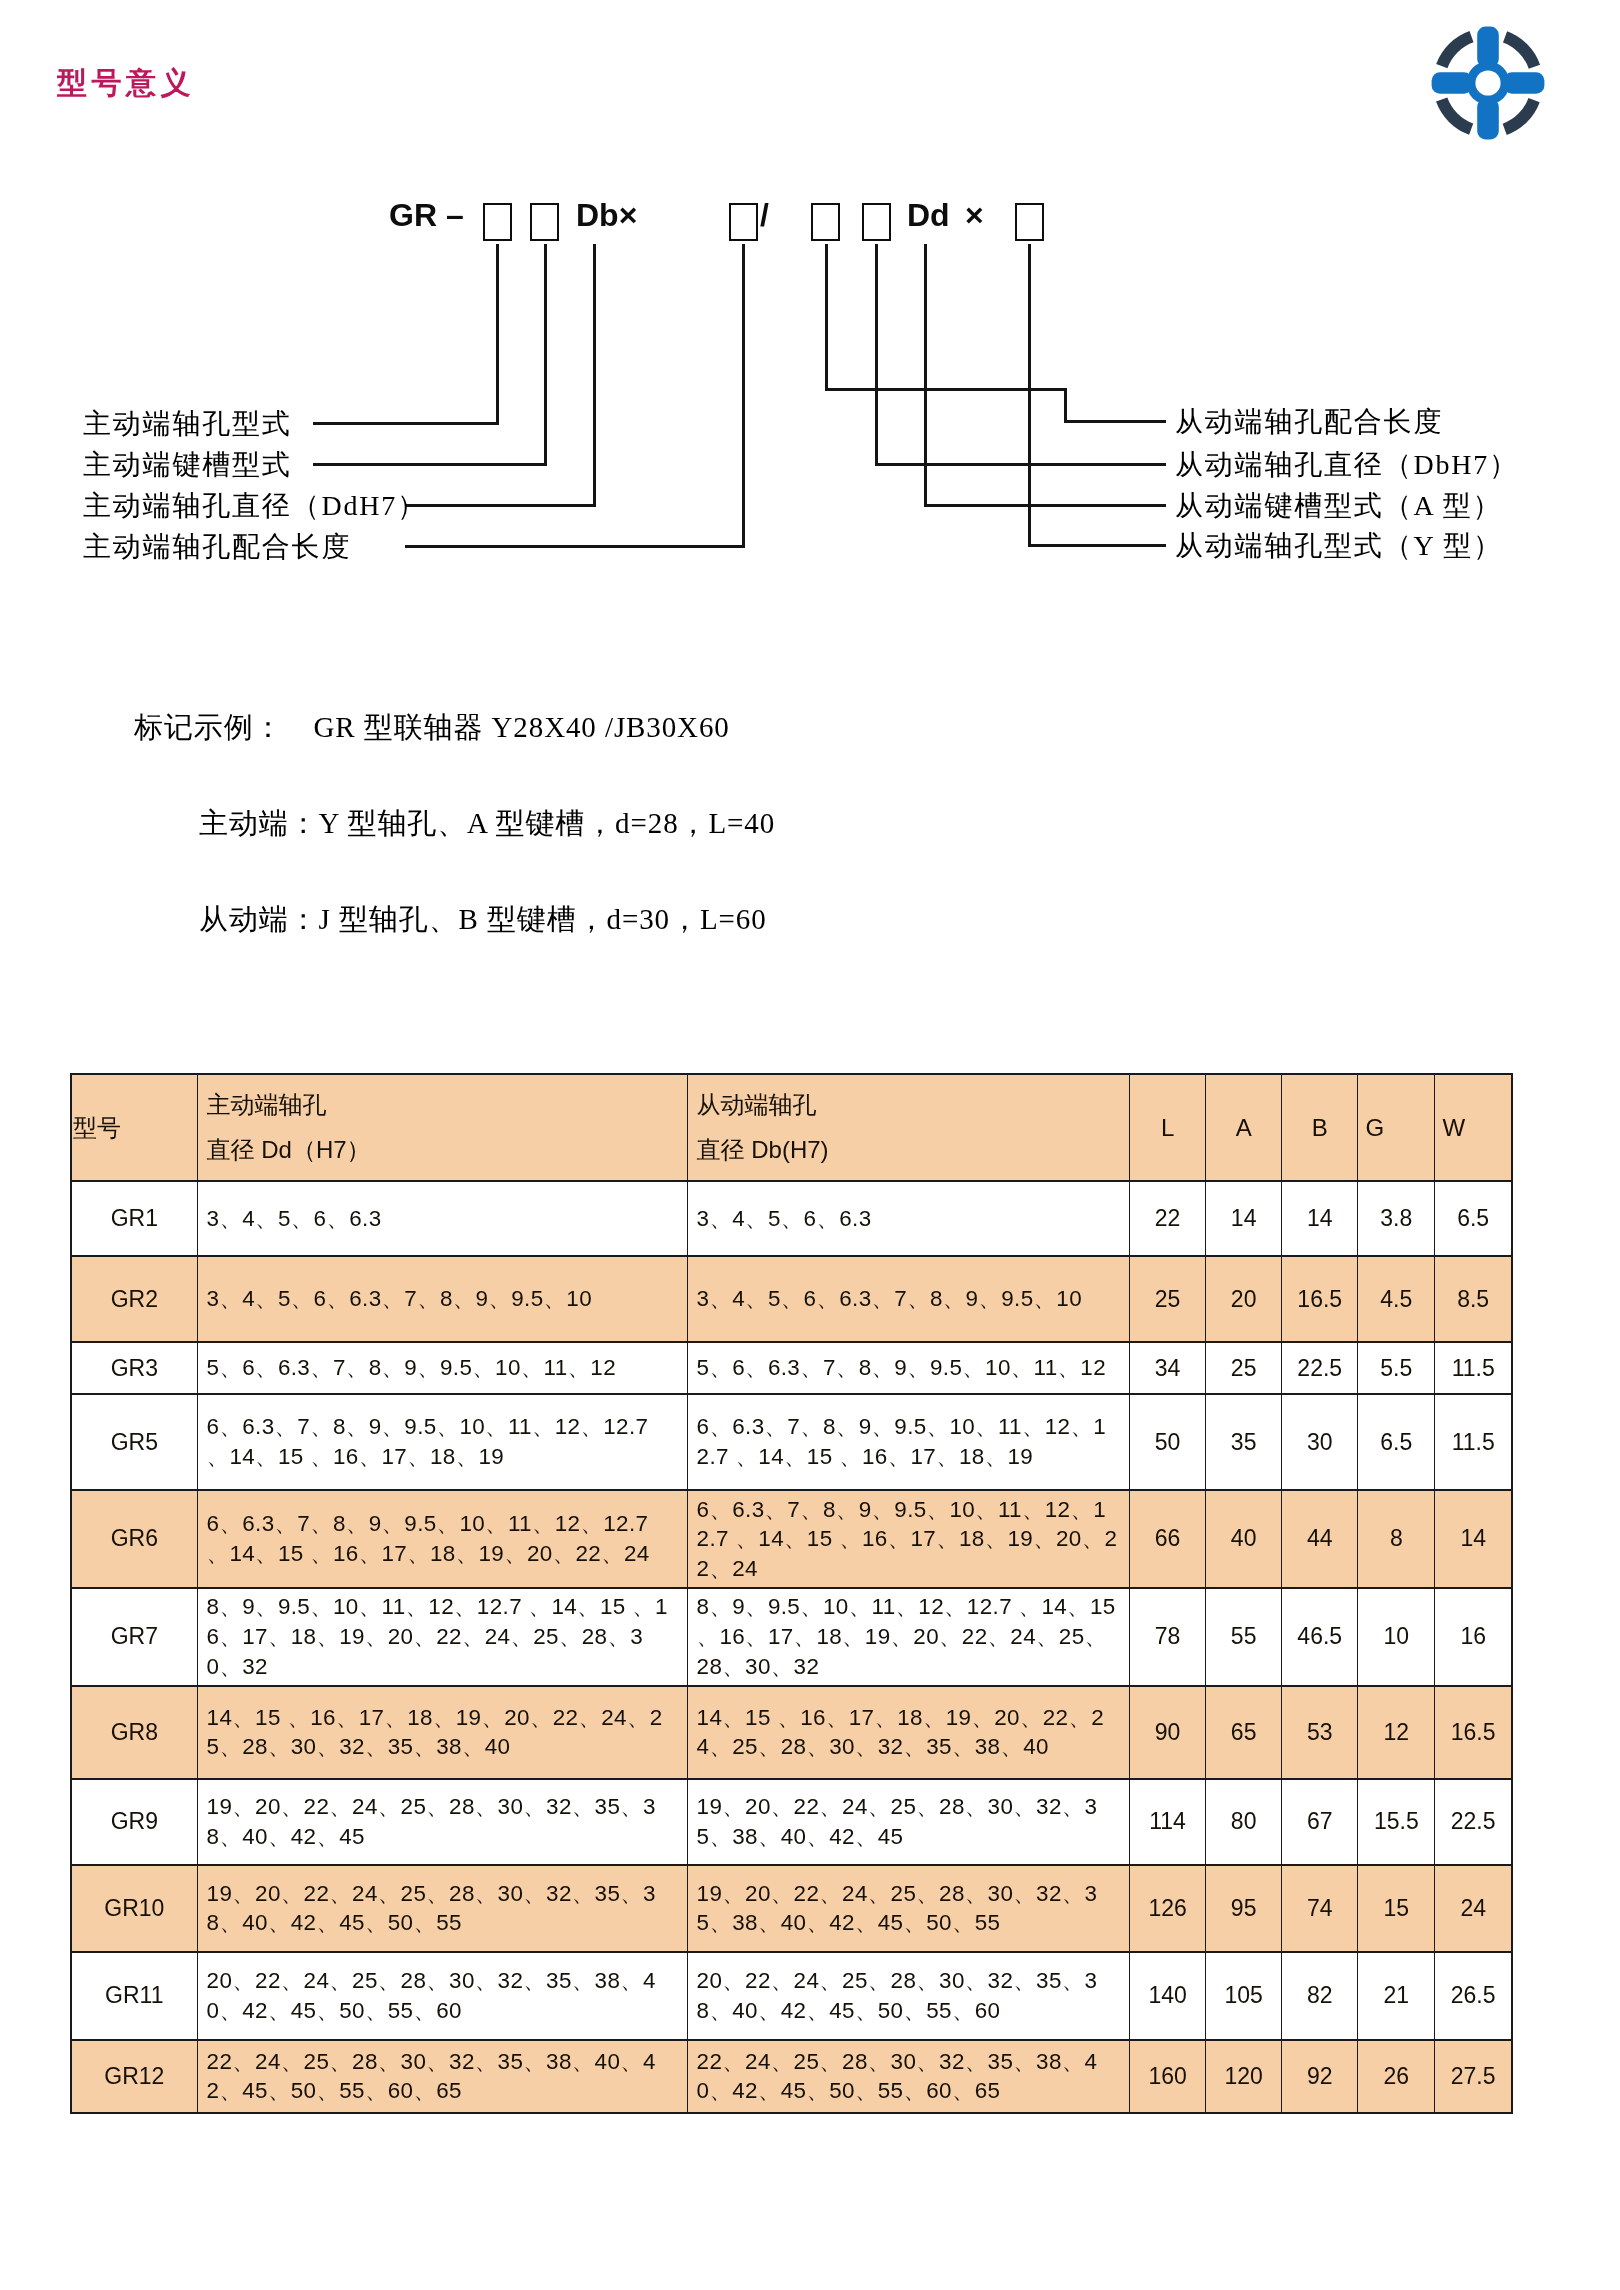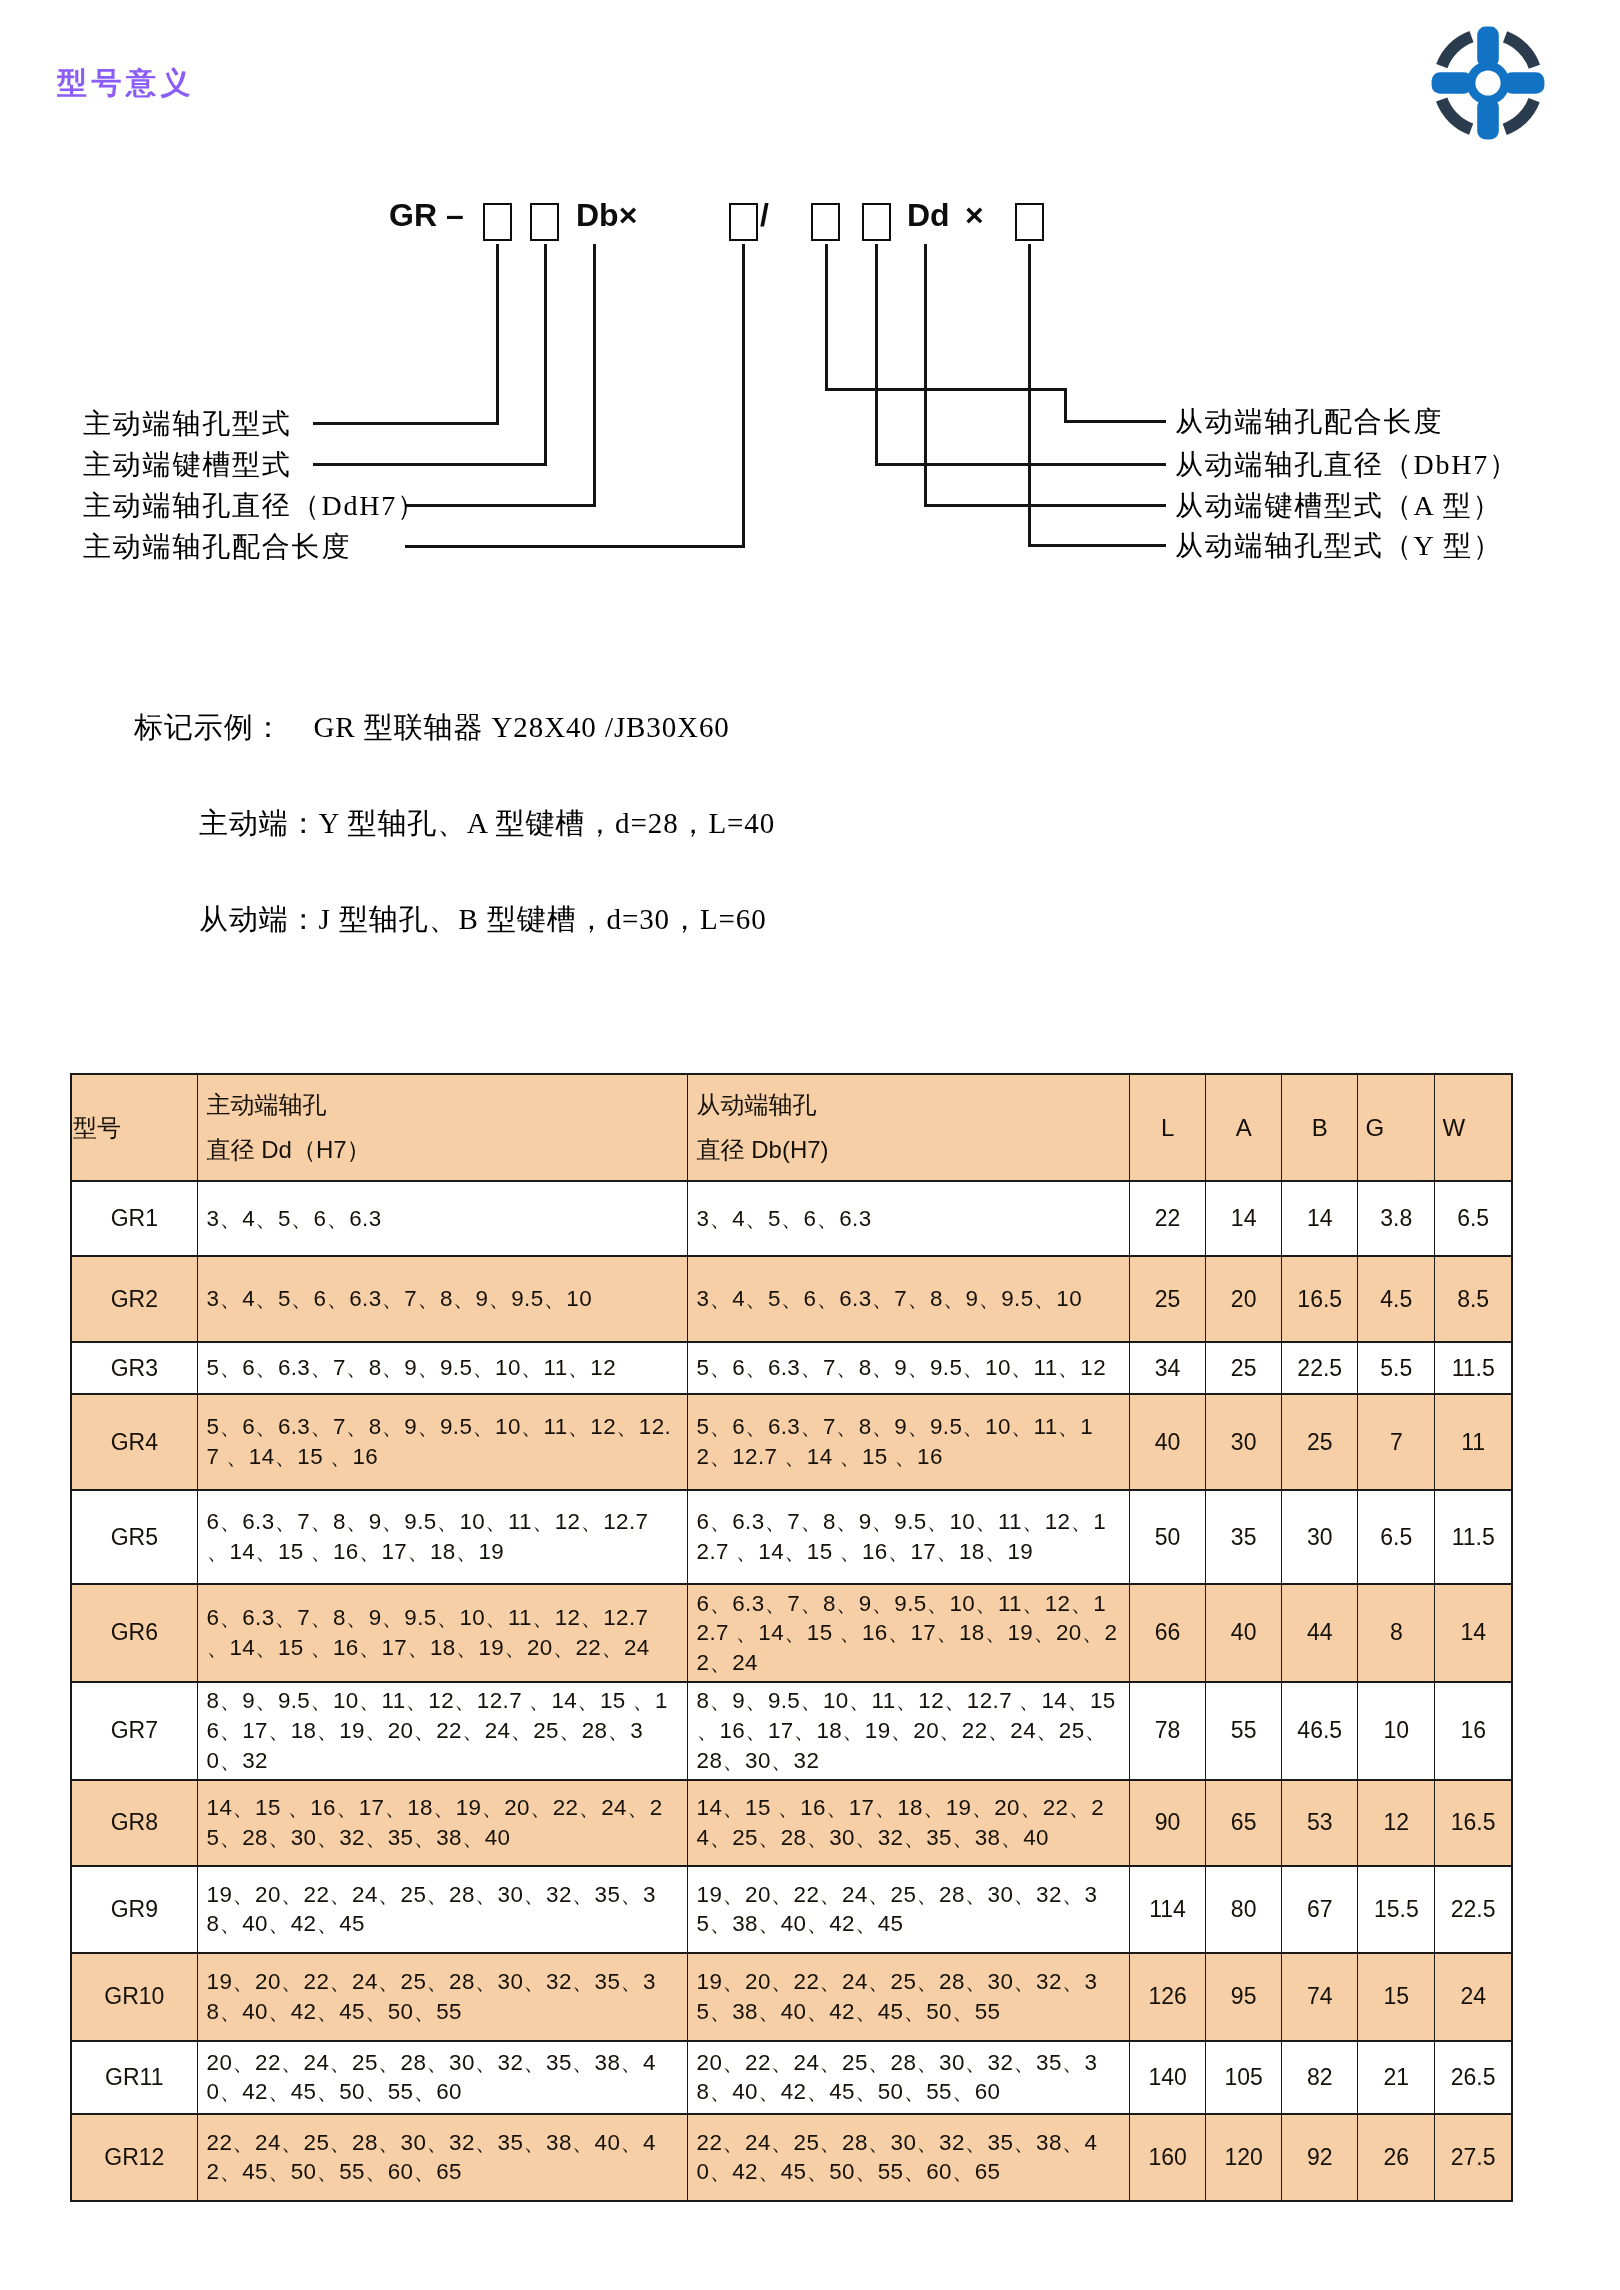--- a/index.html
+++ b/index.html
@@ -1,21 +1,21 @@
 <!DOCTYPE html>
 <html style="font-size:14.3px"><head>
 <meta charset="utf-8">
 <style>
   html,body{margin:0;padding:0;background:#ffffff;}
   .page{position:relative;width:1620px;height:2291px;background:#ffffff;overflow:hidden;
         font-family:"Liberation Sans","DejaVu Sans",sans-serif;color:#111;}
 
   
   .page-title{position:absolute;left:57px;top:63px;font-family:"Liberation Serif","DejaVu Serif",serif;
-              font-size:30px;font-weight:700;letter-spacing:4.5px;color:#8b5cf6;}
+              font-size:30px;font-weight:700;letter-spacing:4.5px;color:#be185d;}
 
   .logo{position:absolute;left:1428px;top:23px;width:120px;height:120px;}
 
   
   .f-item{position:absolute;top:197px;font-size:32px;font-weight:600;color:#0d0d0d;
           font-family:"Liberation Sans","DejaVu Sans",sans-serif;}
   .f-box{position:absolute;top:203px;width:25px;height:34px;border:2.7px solid #0d0d0d;background:#fff;}
 
   
   .vl,.hl{position:absolute;background:#141414;}
@@ -189,30 +189,20 @@
         <tr>
       <td class="td-model">GR3</td>
       <td class="td-bore">5、6、6.3、7、8、9、9.5、10、11、12</td>
       <td class="td-bore">5、6、6.3、7、8、9、9.5、10、11、12</td>
       <td class="td-dim">34</td>
       <td class="td-dim">25</td>
       <td class="td-dim">22.5</td>
       <td class="td-dim">5.5</td>
       <td class="td-dim">11.5</td>
     </tr>
-        <tr class="alt">
-      <td class="td-model">GR4</td>
-      <td class="td-bore">5、6、6.3、7、8、9、9.5、10、11、12、12.7 、14、15 、16</td>
-      <td class="td-bore">5、6、6.3、7、8、9、9.5、10、11、12、12.7 、14  、15 、16</td>
-      <td class="td-dim">40</td>
-      <td class="td-dim">30</td>
-      <td class="td-dim">25</td>
-      <td class="td-dim">7</td>
-      <td class="td-dim">11</td>
-    </tr>
         <tr>
       <td class="td-model">GR5</td>
       <td class="td-bore">6、6.3、7、8、9、9.5、10、11、12、12.7 、14、15 、16、17、18、19</td>
       <td class="td-bore">6、6.3、7、8、9、9.5、10、11、12、12.7 、14、15 、16、17、18、19</td>
       <td class="td-dim">50</td>
       <td class="td-dim">35</td>
       <td class="td-dim">30</td>
       <td class="td-dim">6.5</td>
       <td class="td-dim">11.5</td>
     </tr>

